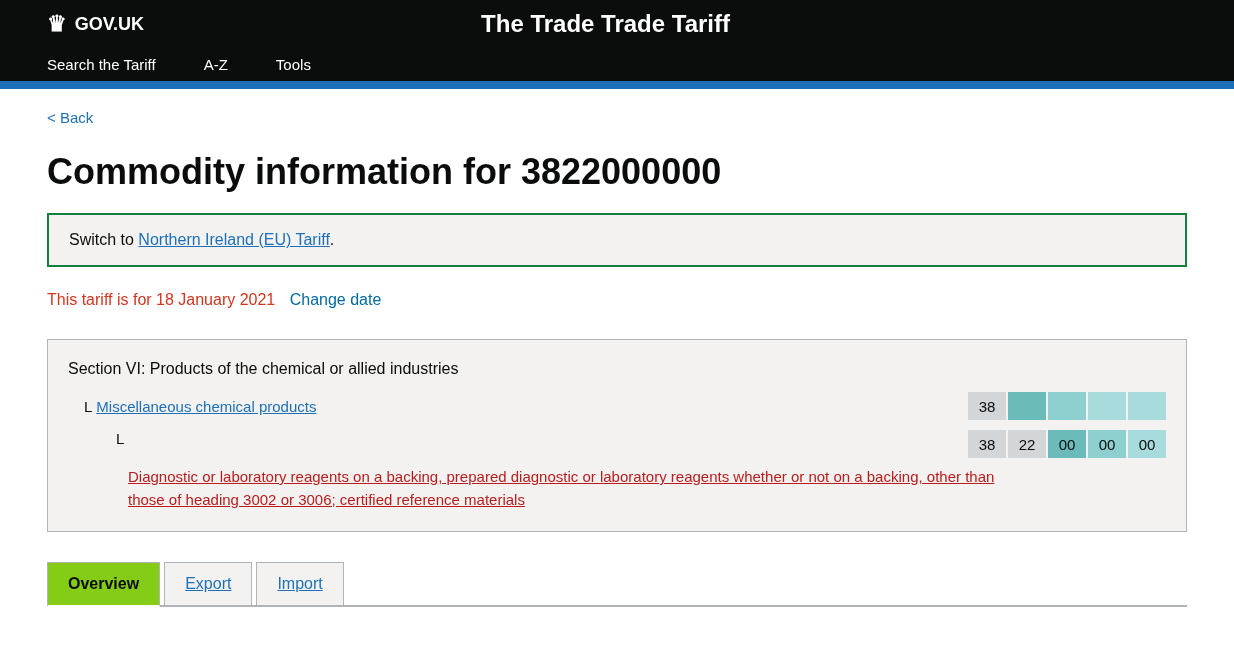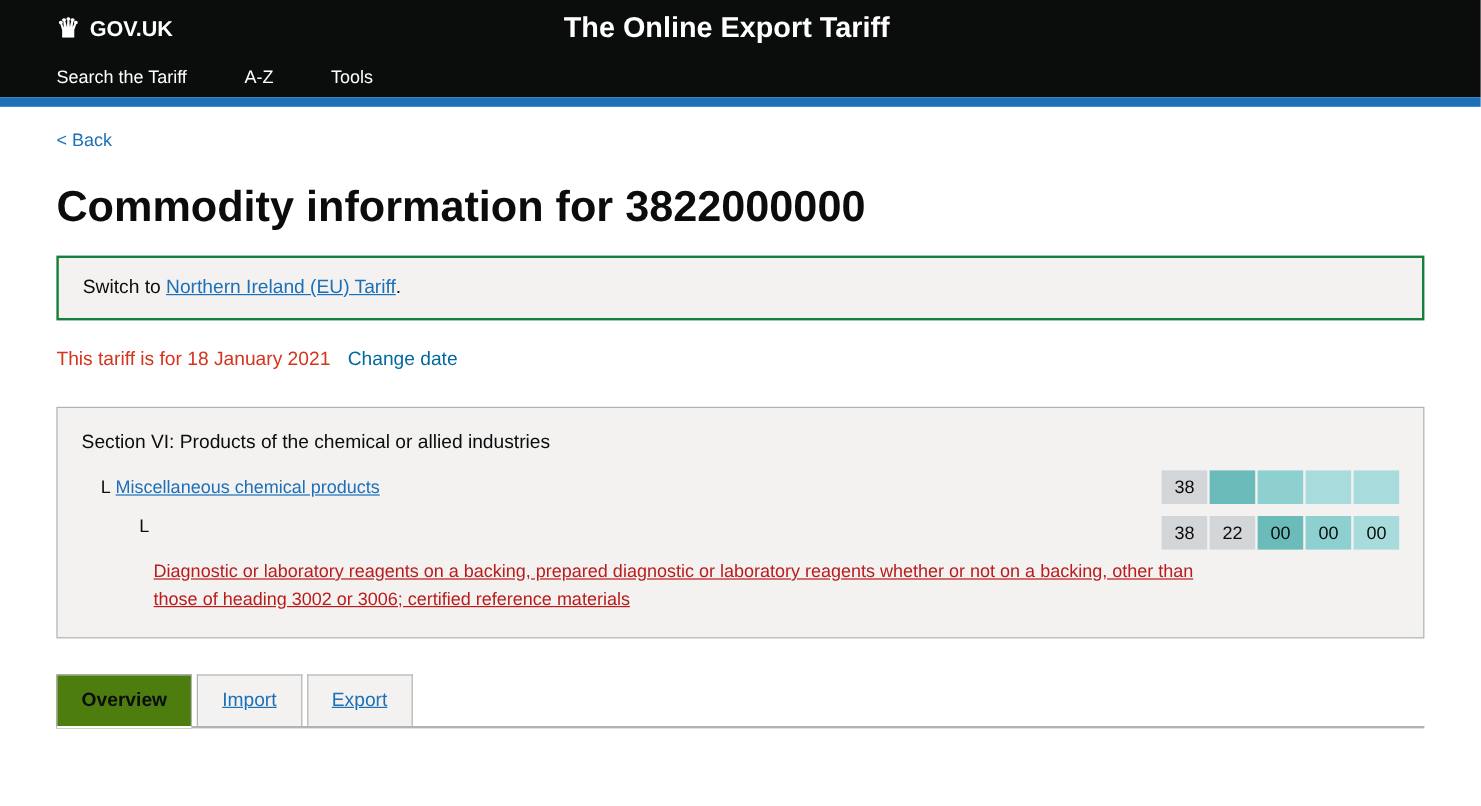--- a/index.html
+++ b/index.html
@@ -206,39 +206,39 @@
       border-bottom: none;
       background: #fff;
       text-decoration: none;
       color: #0b0c0c;
       margin-right: 4px;
     }
     .tab.active {
       border-bottom: 2px solid #fff;
       margin-bottom: -2px;
       font-weight: bold;
-      background: #4d7c0f;
+      background: #84cc16;
     }
     .tab:not(.active) {
       color: #1d70b8;
       text-decoration: underline;
       background: #f3f2f1;
     }
   </style>
 </head>
 <body>
 
 <header class="header">
   <div class="header-inner">
     <div class="header-top">
       <div class="gov-logo">
         <span class="crown">♛</span>
         <span>GOV.UK</span>
       </div>
-      <div class="site-title">The Online Export Tariff</div>
+      <div class="site-title">The Trade Trade Tariff</div>
       <div style="width:120px;"></div>
     </div>
     <nav class="header-nav">
       <a href="#">Search the Tariff</a>
       <a href="#">A-Z</a>
       <a href="#">Tools</a>
     </nav>
   </div>
 </header>
 
@@ -297,17 +297,17 @@
 
     <div style="padding-left: 60px; margin-top: 6px;">
       <p class="commodity-description">Diagnostic or laboratory reagents on a backing, prepared diagnostic or laboratory reagents whether or not on a backing, other than those of heading 3002 or 3006; certified reference materials</p>
     </div>
 
   </div>
 
   
   <div class="tabs-container">
     <a href="#" class="tab active">Overview</a>
+    <a href="#" class="tab">Export</a>
     <a href="#" class="tab">Import</a>
-    <a href="#" class="tab">Export</a>
   </div>
 
 </main>
 
 </body></html>

